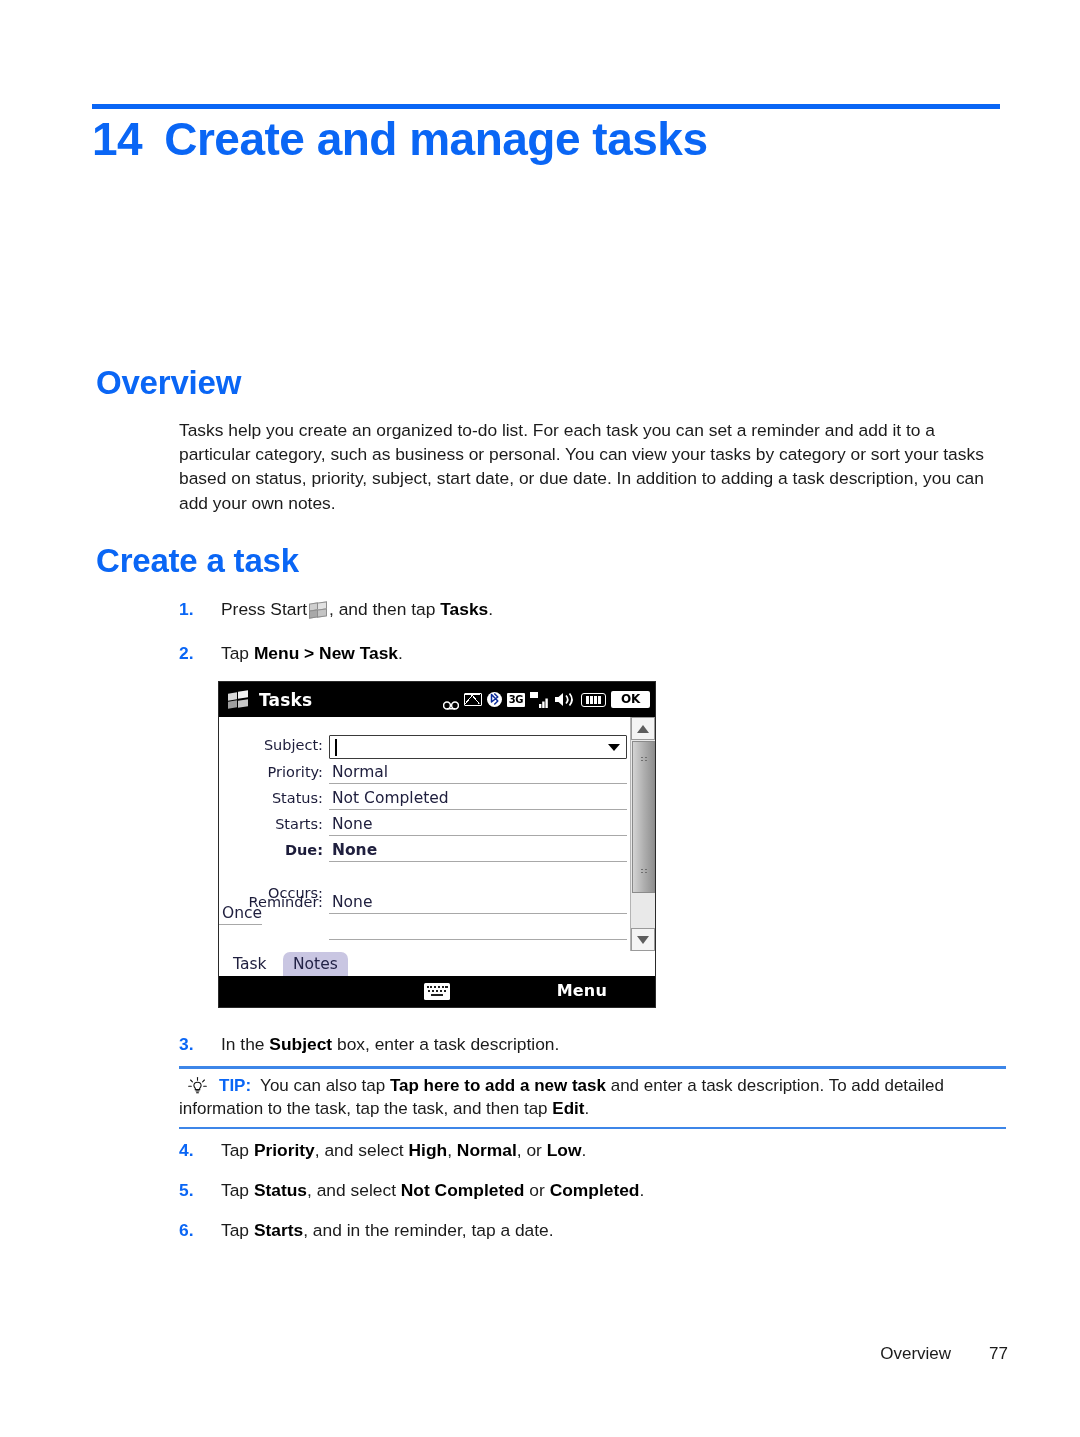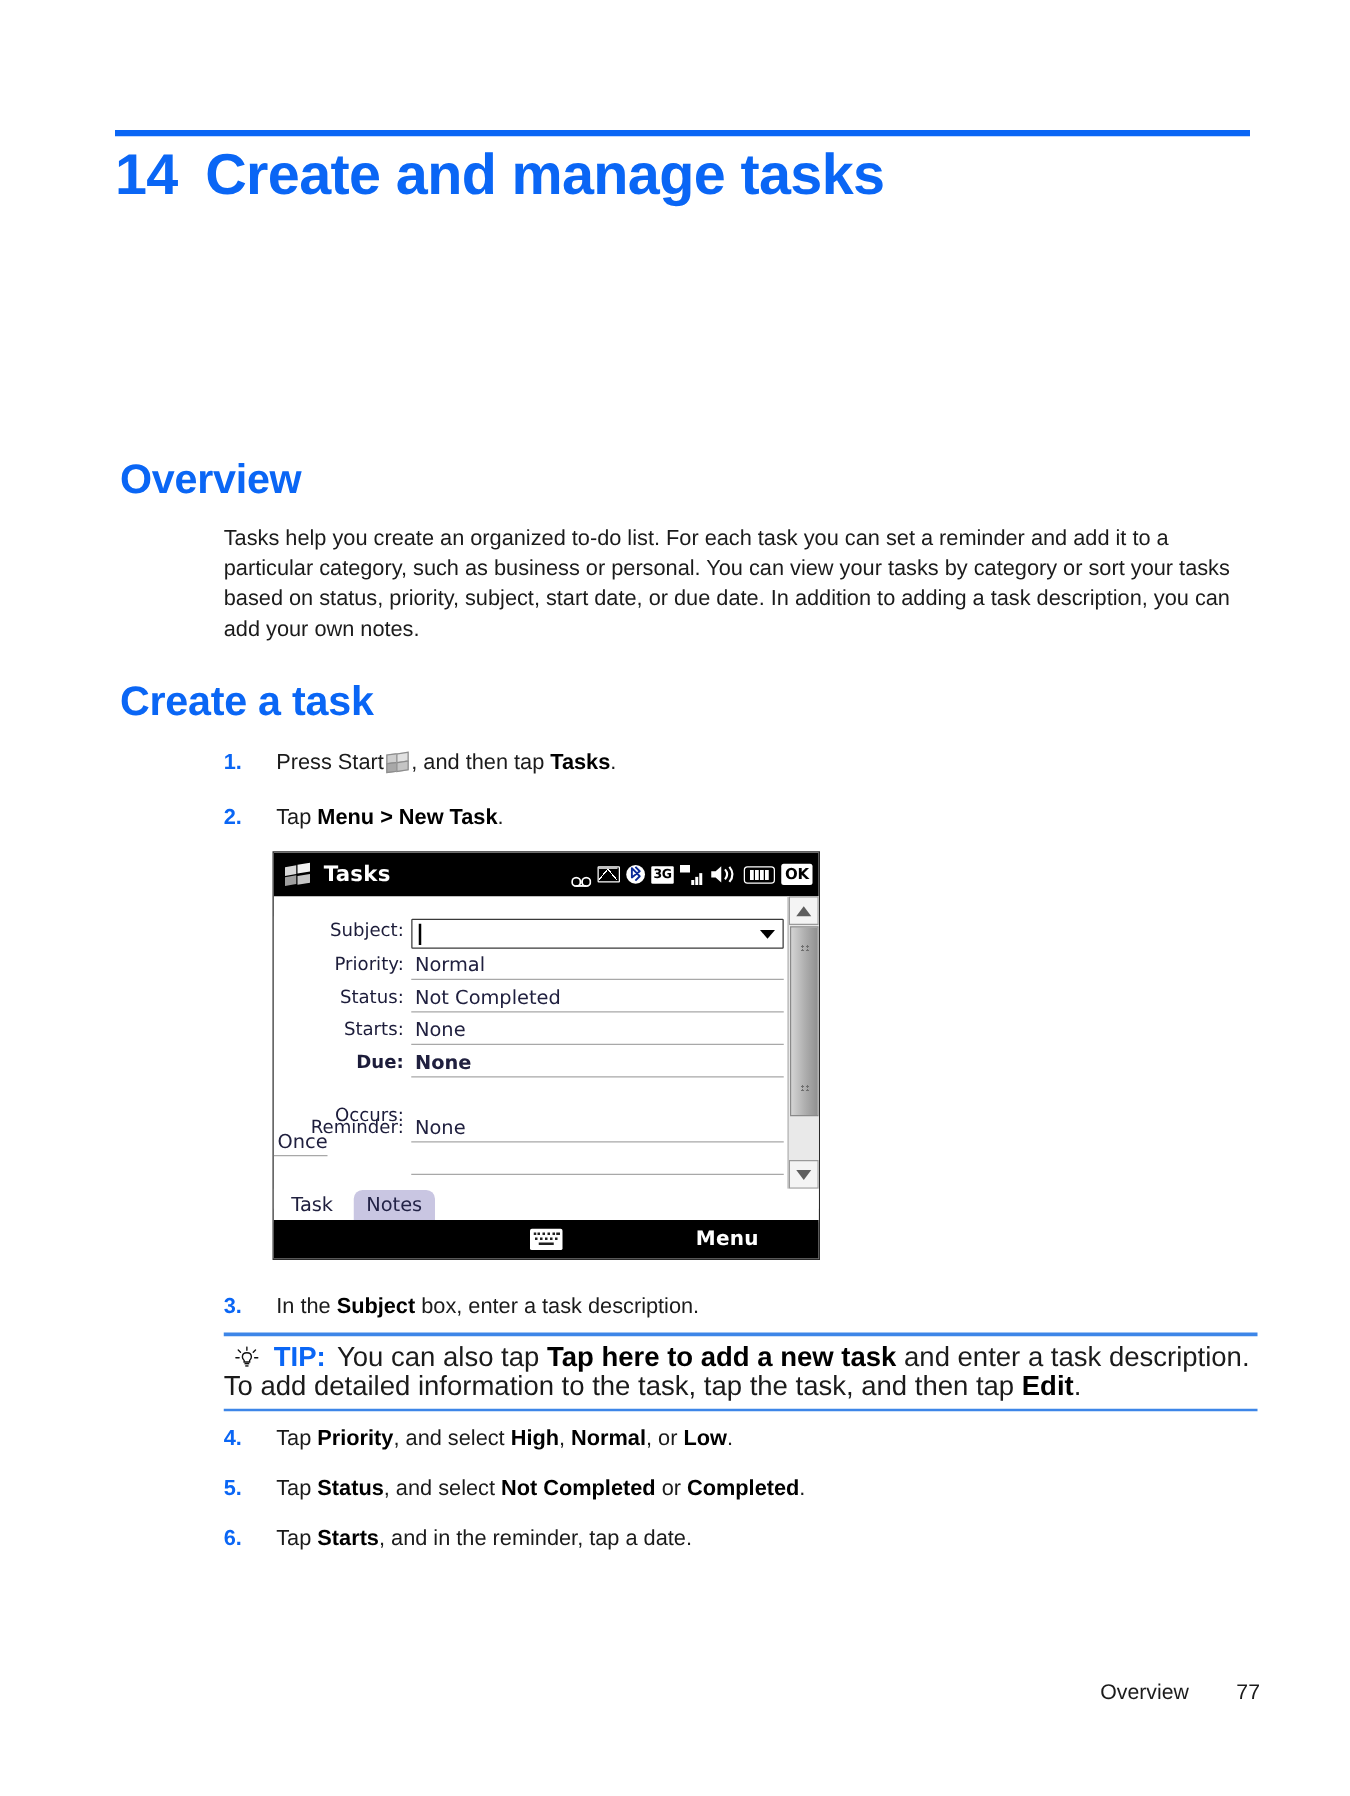--- a/index.html
+++ b/index.html
@@ -131,21 +131,21 @@
     width: 827px;
   }
   .tip-rule {
     height: 2.5px;
     background: #3d86e8;
     width: 827px;
   }
   .tip-body {
     position: relative;
     padding: 5px 0 6px 0;
-    font-size: 22px;
+    font-size: 17px;
     line-height: 23.5px;
     color: #1b1b1b;
   }
   .tip-inner { margin-left: 40px; }
   .tip-label {
     font-weight: bold;
     color: #0a66f5;
     margin-right: 9px;
   }
   .tip b { font-weight: bold; color: #000; }
@@ -265,21 +265,21 @@
     align-items: center;
     justify-content: center;
     gap: 1.6px;
   }
   .si-battery span {
     display: block;
     width: 2.6px; height: 8px;
     background: #ffffff;
   }
   .si-ok {
-    width: 25px; height: 17px;
+    width: 39px; height: 17px;
     background: #ffffff;
     color: #000;
     font-size: 12px;
     font-weight: bold;
     line-height: 17px;
     text-align: center;
     border-radius: 2px;
     letter-spacing: -0.3px;
   }
 

